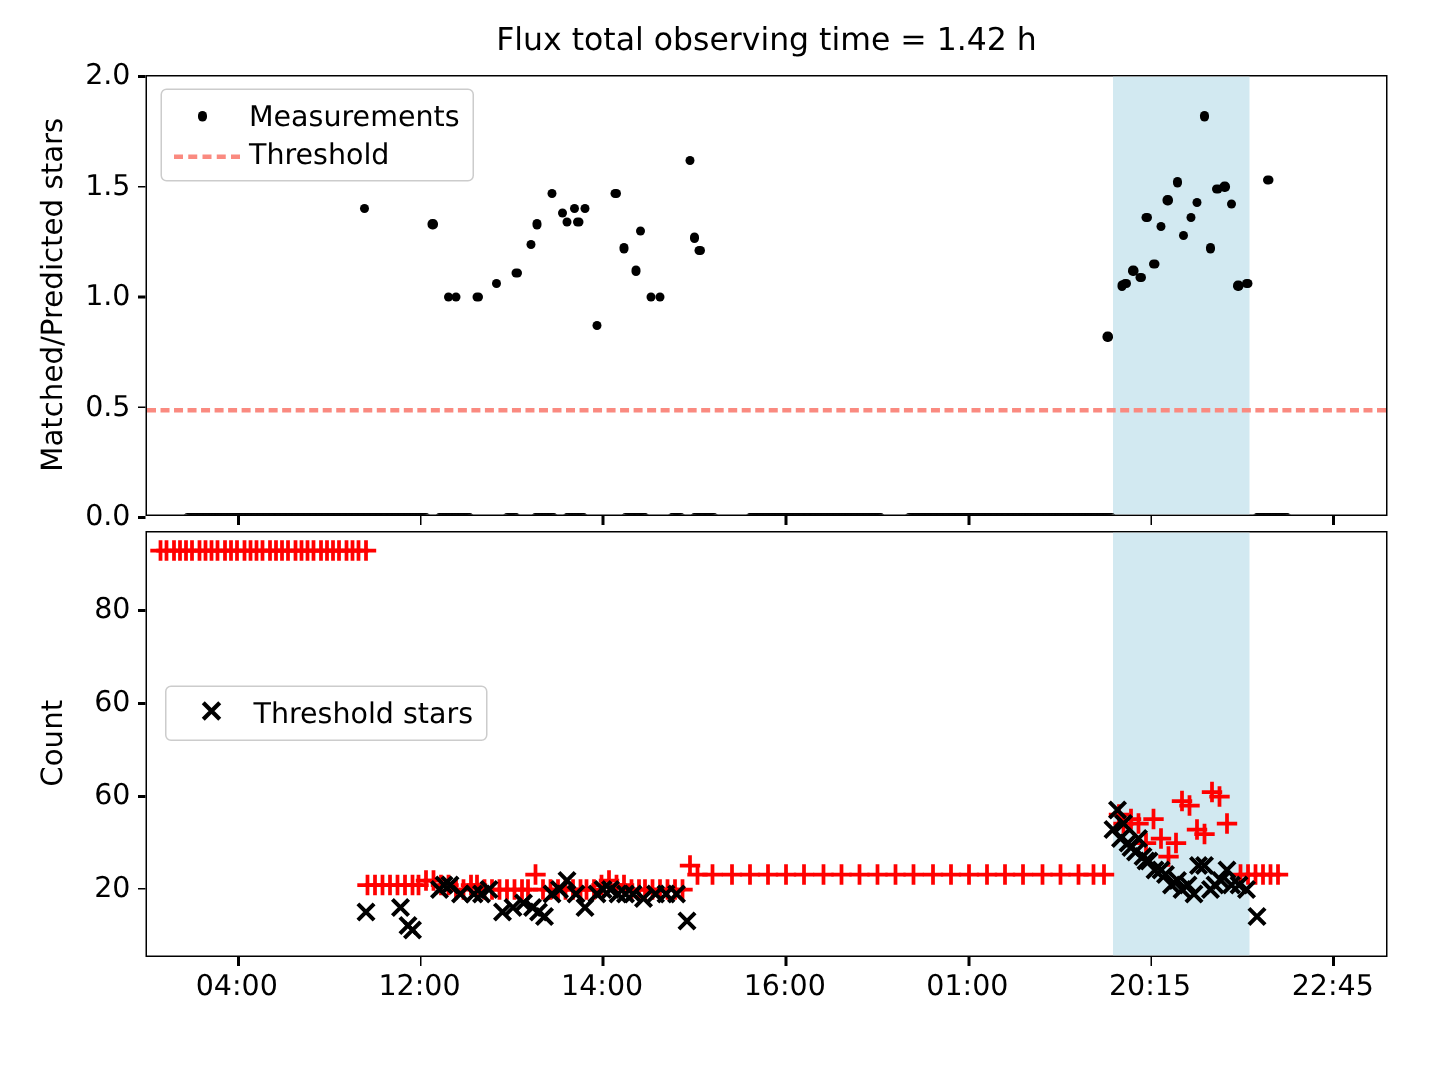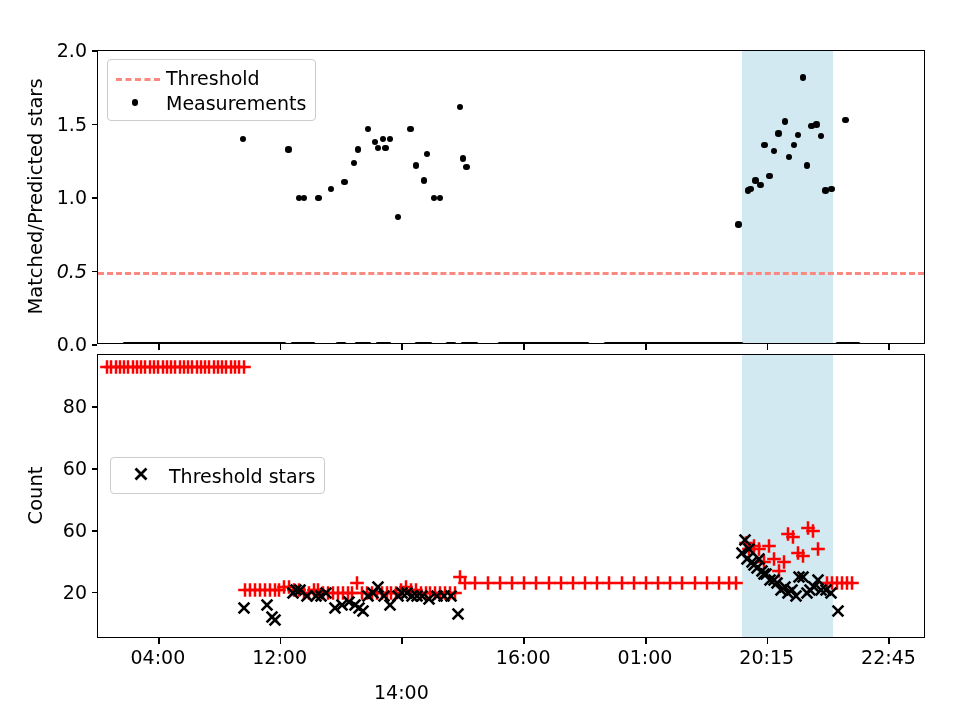--- a/index.html
+++ b/index.html
@@ -177,20 +177,21 @@
     transform: translate(-50%, -50%);
   }
   #legend-top { left: 107px; top: 59px; }
   #legend-bottom { left: 110px; top: 457px; }
 </style>
 </head>
 <body>
 
 <div id="figure">
 
+  <div id="fig-title">Flux total observing time = 1.42 h</div>
 
   <div class="axes" id="axes-top">
     <div class="plotarea" id="plot-top">
         <div class="span-highlight" style="left: 644.135px; width: 90.7147px; background: rgb(210, 233, 241);"></div>
         <div class="threshold-line" style="top: 220.5px; border-top-color: rgb(250, 138, 128);"></div>
         <div class="pt" style="left: 144.9px; top: 88.2px;"></div>
         <div class="pt" style="left: 179.603px; top: 13.23px;"></div>
         <div class="pt" style="left: 190.562px; top: 98.49px;"></div>
         <div class="pt" style="left: 200.912px; top: 147px;"></div>
         <div class="pt" style="left: 205.782px; top: 147px;"></div>
@@ -602,21 +603,21 @@
         <div class="pt" style="left: 755.794px; top: 294px;"></div>
         <div class="pt" style="left: 757.133px; top: 294px;"></div>
         <div class="pt" style="left: 758.472px; top: 294px;"></div>
         <div class="pt" style="left: 759.812px; top: 294px;"></div>
       </div>
   </div>
   <div id="yticks-top" style="position: absolute; left: 97px; top: 50px; width: 0px; height: 294px;">
       <div class="tick-y" style="top: 294px;"></div>
       <div class="ticklabel-y" style="top: 294px; right: 10px;">0.0</div>
       <div class="tick-y" style="top: 220.5px;"></div>
-      <div class="ticklabel-y" style="top: 220.5px; right: 10px; font-style: italic;">0.5</div>
+      <div class="ticklabel-y" style="top: 220.5px; right: 10px;">0.5</div>
       <div class="tick-y" style="top: 147px;"></div>
       <div class="ticklabel-y" style="top: 147px; right: 10px;">1.0</div>
       <div class="tick-y" style="top: 73.5px;"></div>
       <div class="ticklabel-y" style="top: 73.5px; right: 10px;">1.5</div>
       <div class="tick-y" style="top: 0px;"></div>
       <div class="ticklabel-y" style="top: 0px; right: 10px;">2.0</div>
     </div>
   <div class="ylabel-box" id="ylabel-top" style="width: 294px; left: -112px; top: 185px;">Matched/Predicted stars</div>
   <div id="xticks-top" style="position: absolute; left: 97px; top: 344px; width: 828px; height: 0px;">
       <div class="tick-x" style="left: 60.8824px;"></div>
@@ -624,29 +625,29 @@
       <div class="tick-x" style="left: 304.412px;"></div>
       <div class="tick-x" style="left: 426.176px;"></div>
       <div class="tick-x" style="left: 547.941px;"></div>
       <div class="tick-x" style="left: 669.706px;"></div>
       <div class="tick-x" style="left: 791.471px;"></div>
     </div>
 
   <div class="legend" id="legend-top">
     <div class="legend-row">
       <span class="legend-handle">
+          <span class="lh-dot"></span>
+        </span>
+      <span class="legend-label">Measurements</span>
+    </div>
+    <div class="legend-row">
+      <span class="legend-handle">
           <span class="lh-dash"></span>
         </span>
       <span class="legend-label">Threshold</span>
-    </div>
-    <div class="legend-row">
-      <span class="legend-handle">
-          <span class="lh-dot"></span>
-        </span>
-      <span class="legend-label">Measurements</span>
     </div>
   </div>
 
   <div class="axes" id="axes-bottom">
     <div class="plotarea" id="plot-bottom">
         <div class="span-highlight" style="left: 644.135px; width: 90.7147px; background: rgb(210, 233, 241);"></div>
         <div class="mk" style="left: 9.13235px; top: 12.3478px;">
           <svg width="16" height="16" viewBox="0 0 16 16">
             <path d="M8 1.2 L8 14.8 M1.2 8 L14.8 8" stroke="#ff0000" stroke-width="2.5"></path>
           </svg>
@@ -1588,21 +1589,21 @@
       <div class="tick-y" style="top: 52.4783px;"></div>
       <div class="ticklabel-y" style="top: 52.4783px; right: 10px;">80</div>
     </div>
   <div class="ylabel-box" id="ylabel-bottom" style="width: 284px; left: -107px; top: 484px;">Count</div>
   <div id="xticks-bottom" style="position: absolute; left: 97px; top: 638px; width: 828px; height: 0px;">
       <div class="tick-x" style="left: 60.8824px;"></div>
       <div class="ticklabel-x" style="left: 60.8824px;">04:00</div>
       <div class="tick-x" style="left: 182.647px;"></div>
       <div class="ticklabel-x" style="left: 182.647px;">12:00</div>
       <div class="tick-x" style="left: 304.412px;"></div>
-      <div class="ticklabel-x" style="left: 304.412px; margin-top: 35px;">14:00</div>
+      <div class="ticklabel-x" style="left: 304.412px;">14:00</div>
       <div class="tick-x" style="left: 426.176px;"></div>
       <div class="ticklabel-x" style="left: 426.176px;">16:00</div>
       <div class="tick-x" style="left: 547.941px;"></div>
       <div class="ticklabel-x" style="left: 547.941px;">01:00</div>
       <div class="tick-x" style="left: 669.706px;"></div>
       <div class="ticklabel-x" style="left: 669.706px;">20:15</div>
       <div class="tick-x" style="left: 791.471px;"></div>
       <div class="ticklabel-x" style="left: 791.471px;">22:45</div>
     </div>
 

